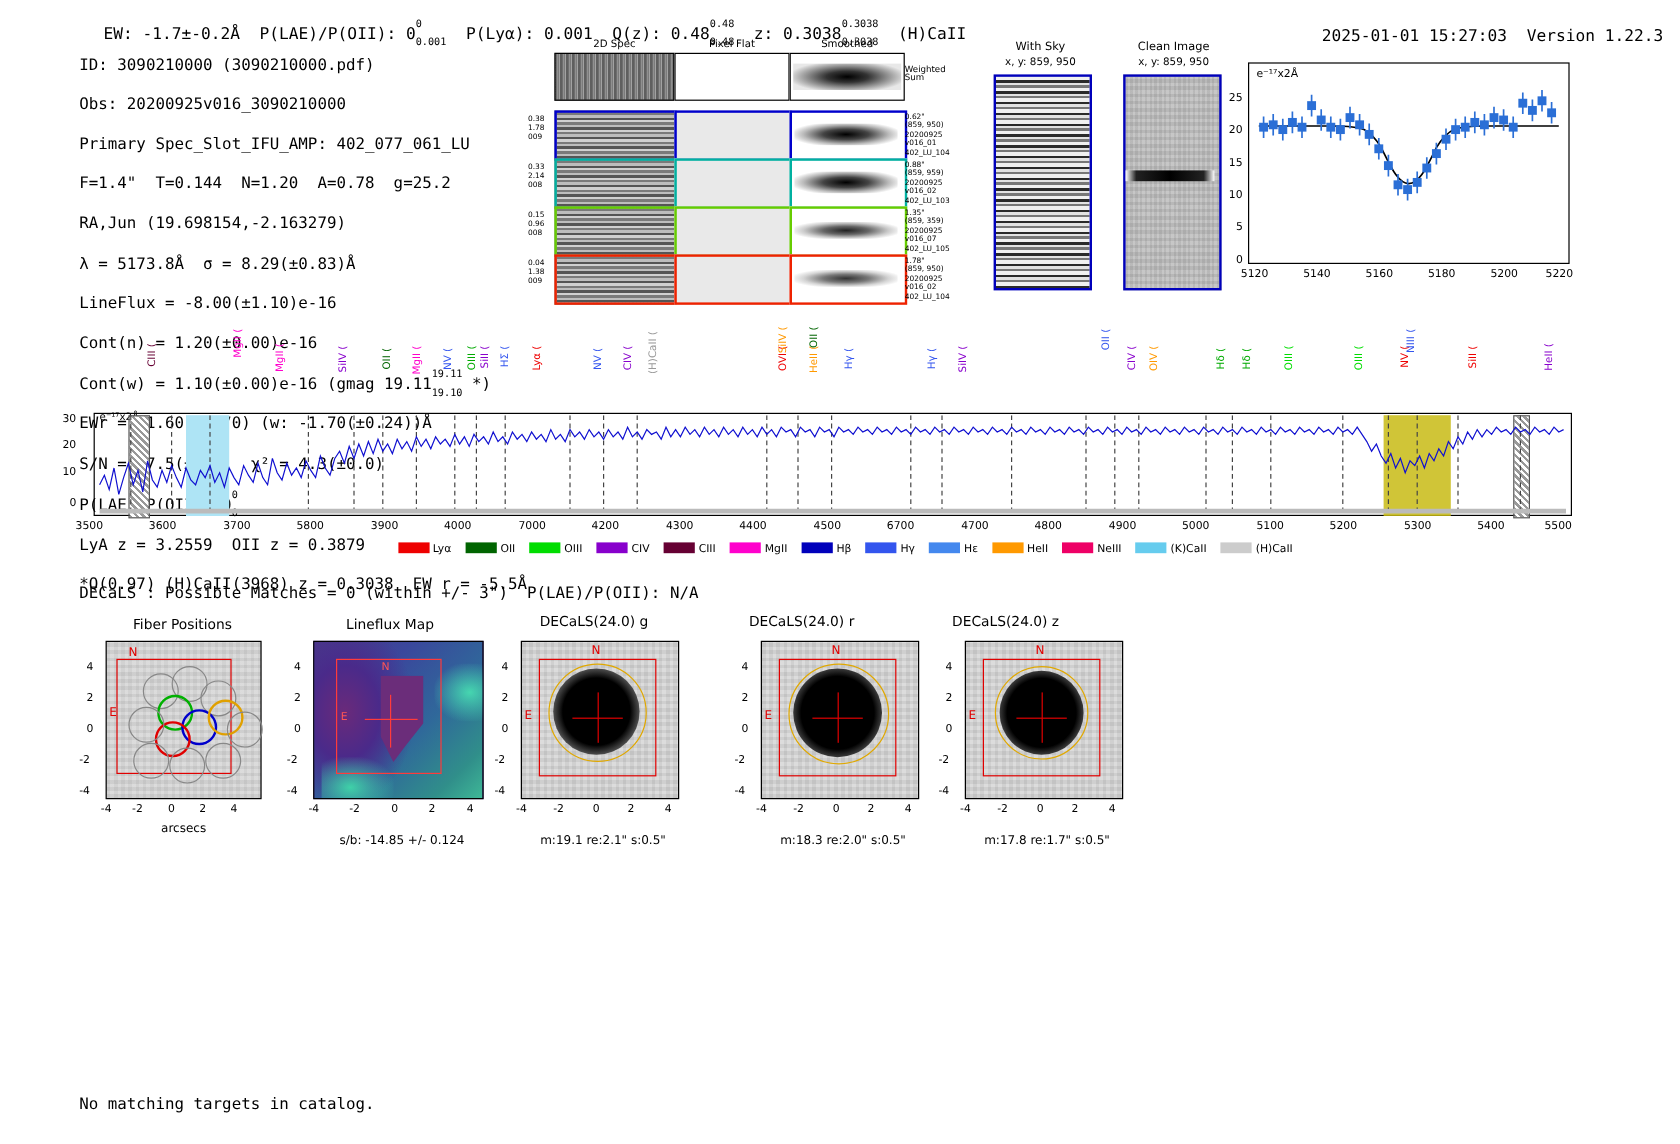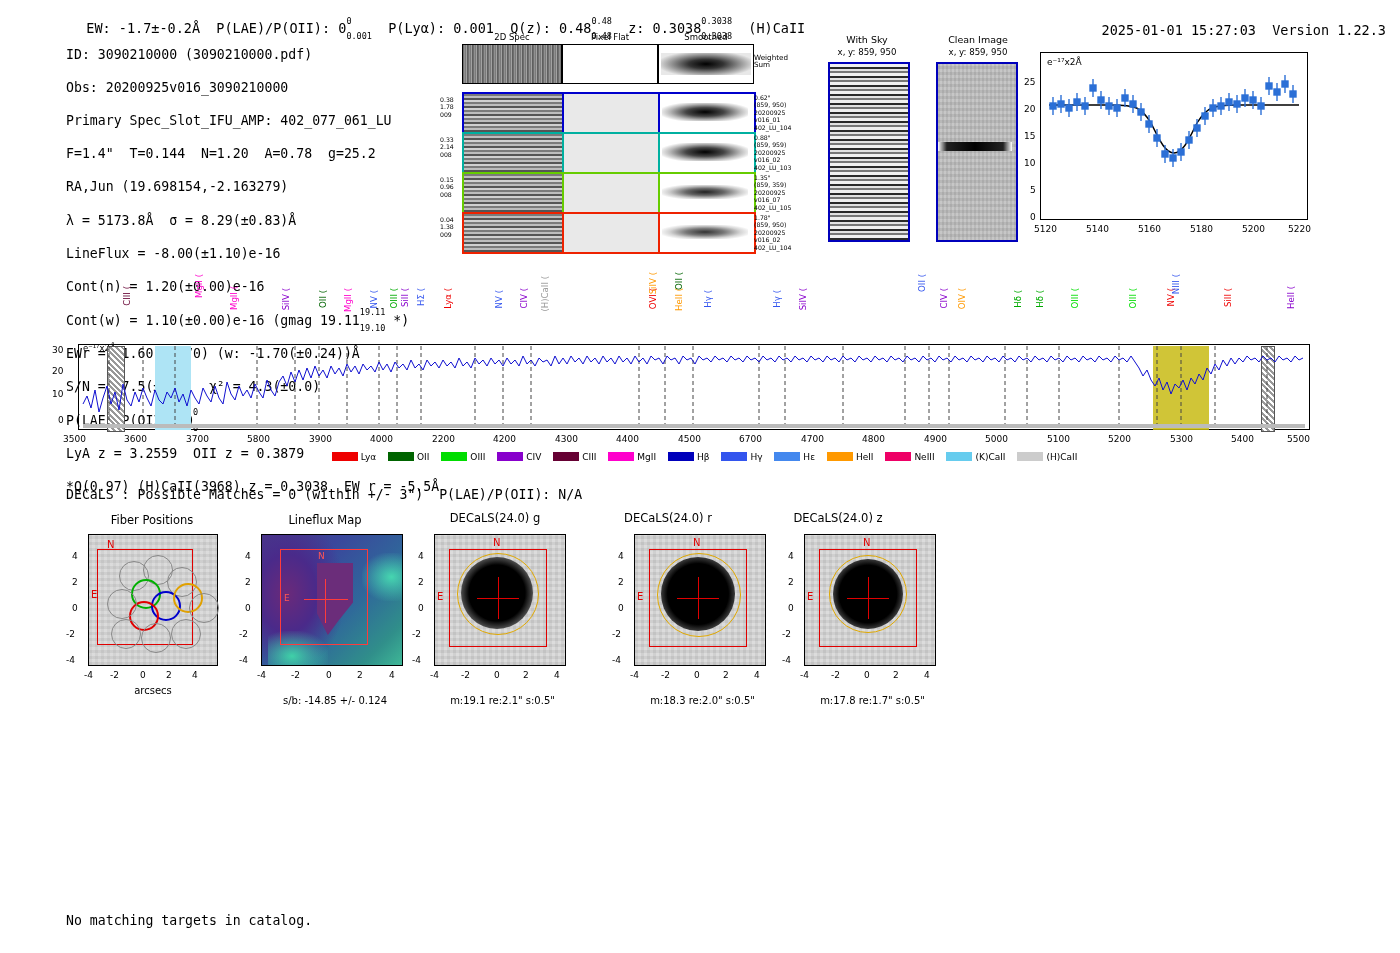--- a/index.html
+++ b/index.html
@@ -323,21 +323,21 @@
 <div class="tick" style="left:52px;top:389px;">10</div>
 <div class="tick" style="left:52px;top:366px;">20</div>
 <div class="tick" style="left:52px;top:345px;">30</div>
 <div id="xticks" class="abs" style="top:434px;left:0;width:1400px;height:14px;">
   <div class="tick" style="left:63px;">3500</div>
     <div class="tick" style="left:124px;">3600</div>
   <div class="tick" style="left:186px;">3700</div>
     <div class="tick" style="left:247px;">5800</div>
   <div class="tick" style="left:309px;">3900</div>
     <div class="tick" style="left:370px;">4000</div>
-  <div class="tick" style="left:432px;">2200</div>
+  <div class="tick" style="left:432px;">7000</div>
     <div class="tick" style="left:493px;">4200</div>
   <div class="tick" style="left:555px;">4300</div>
     <div class="tick" style="left:616px;">4400</div>
   <div class="tick" style="left:678px;">4500</div>
     <div class="tick" style="left:739px;">6700</div>
   <div class="tick" style="left:801px;">4700</div>
     <div class="tick" style="left:862px;">4800</div>
   <div class="tick" style="left:924px;">4900</div>
     <div class="tick" style="left:985px;">5000</div>
   <div class="tick" style="left:1047px;text-align:center;">5100</div>

